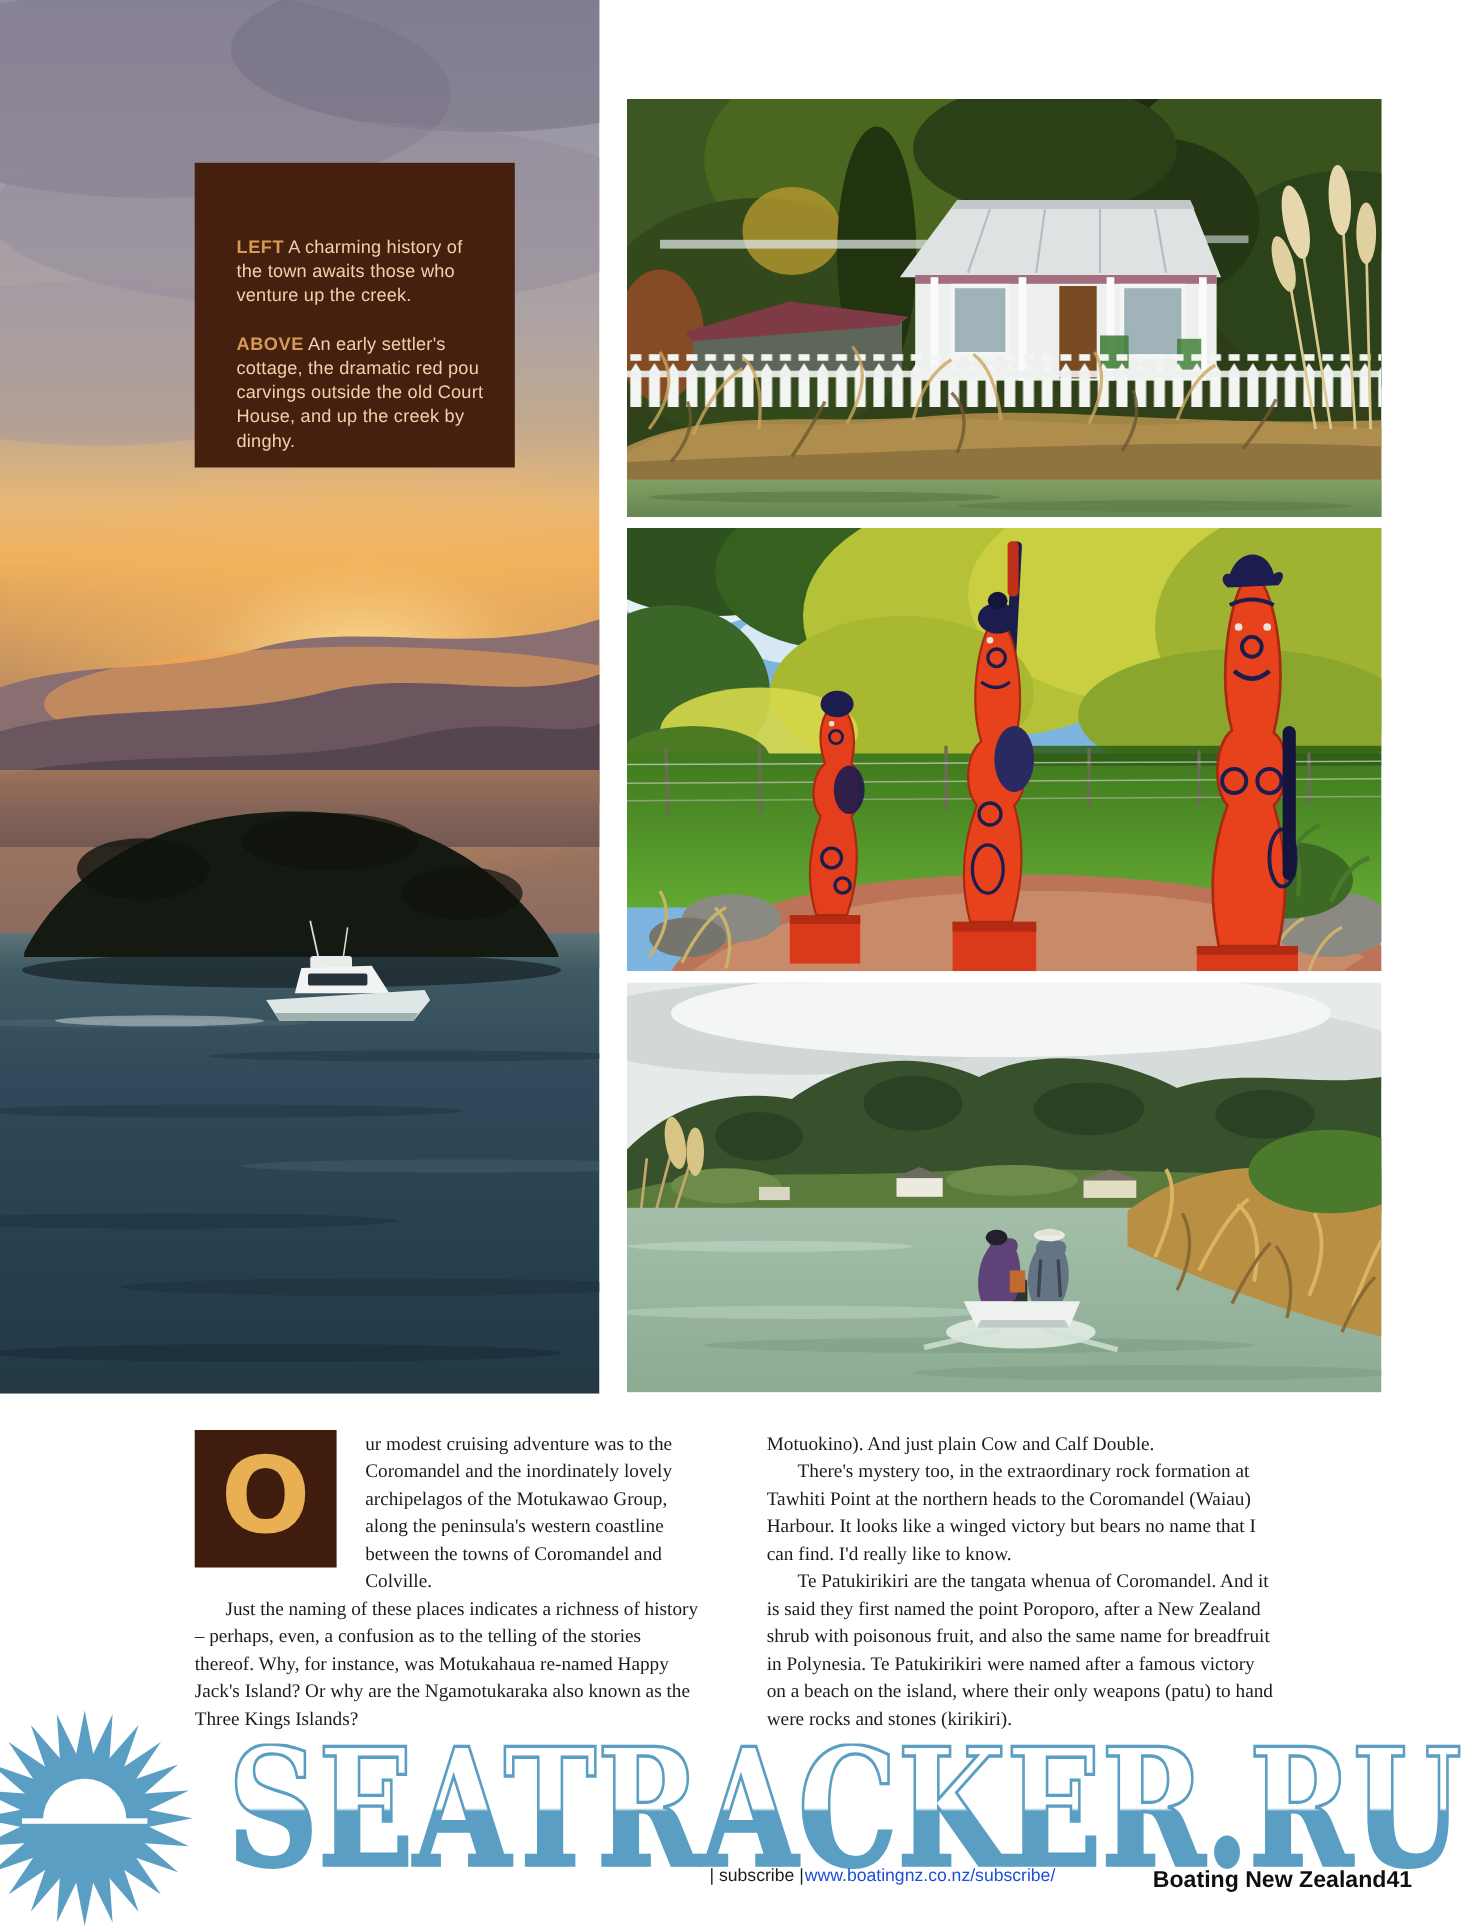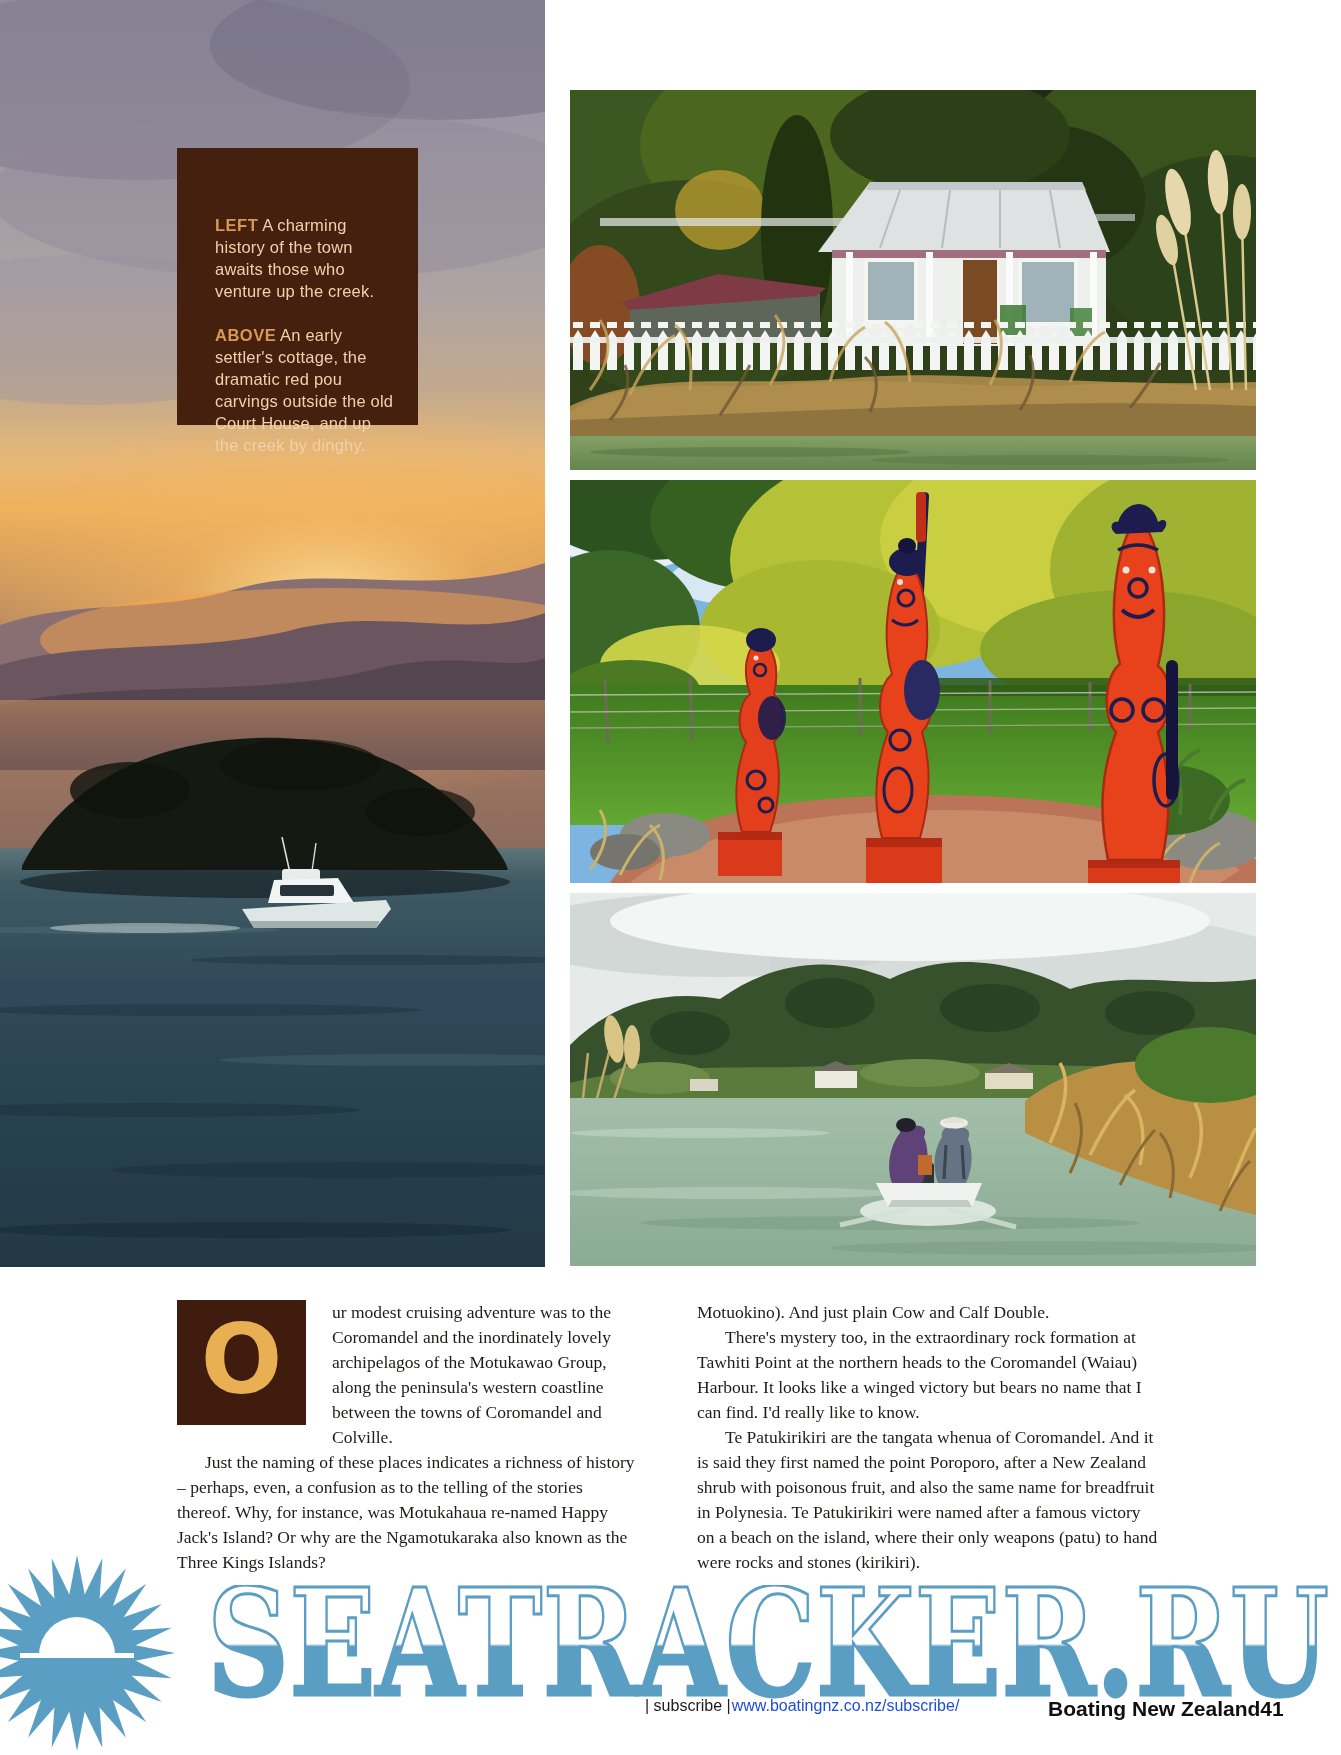--- a/index.html
+++ b/index.html
@@ -14,21 +14,21 @@
   
   #left-photo{left:0;top:0;width:545px;height:1267px;z-index:1;}
 
   
   #photo-cottage{left:570px;top:90px;width:686px;height:380px;z-index:1;}
   #photo-pou{left:570px;top:480px;width:686px;height:403px;z-index:1;}
   #photo-creek{left:570px;top:893px;width:686px;height:373px;z-index:1;}
 
   
   #caption-box{
-    left:177px;top:148px;width:241px;height:277px;background:#46200f;z-index:3;
+    left:177px;top:148px;width:291px;height:277px;background:#46200f;z-index:3;
     box-sizing:border-box;padding:66px 24px 16px 38px;
     font-family:"Liberation Sans", sans-serif;font-size:16.5px;line-height:22px;
     color:#eed2ac;letter-spacing:.2px;
   }
   #caption-box p{margin:0 0 22px 0;}
   .cap-label{color:#d69a55;font-weight:bold;letter-spacing:.5px;}
 
   
   .col{z-index:2;font-size:17.5px;line-height:25px;color:#1e1c1a;}
   #col1{left:177px;top:1300px;width:462px;}

